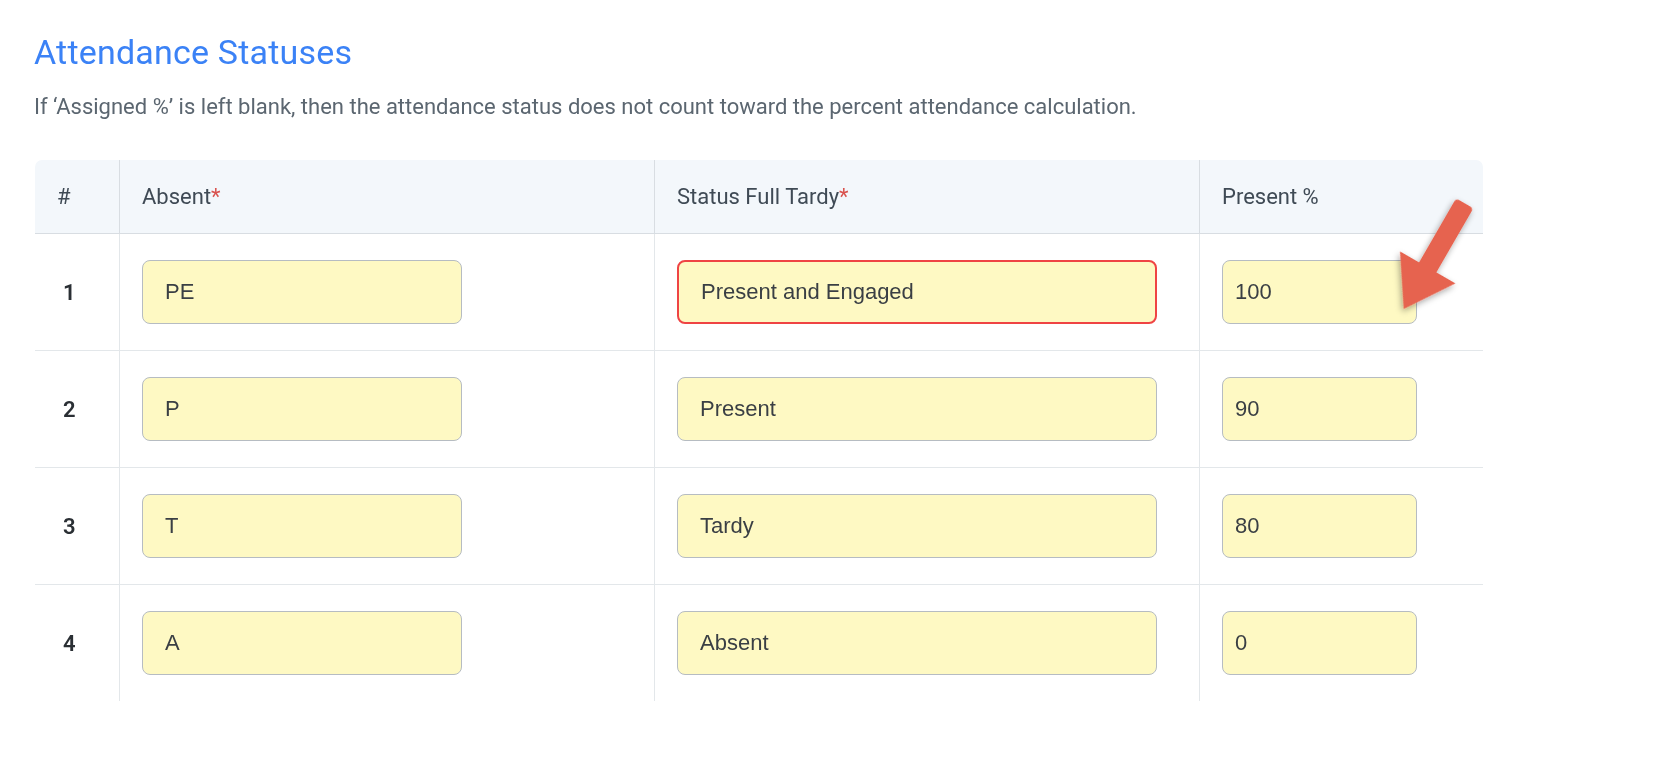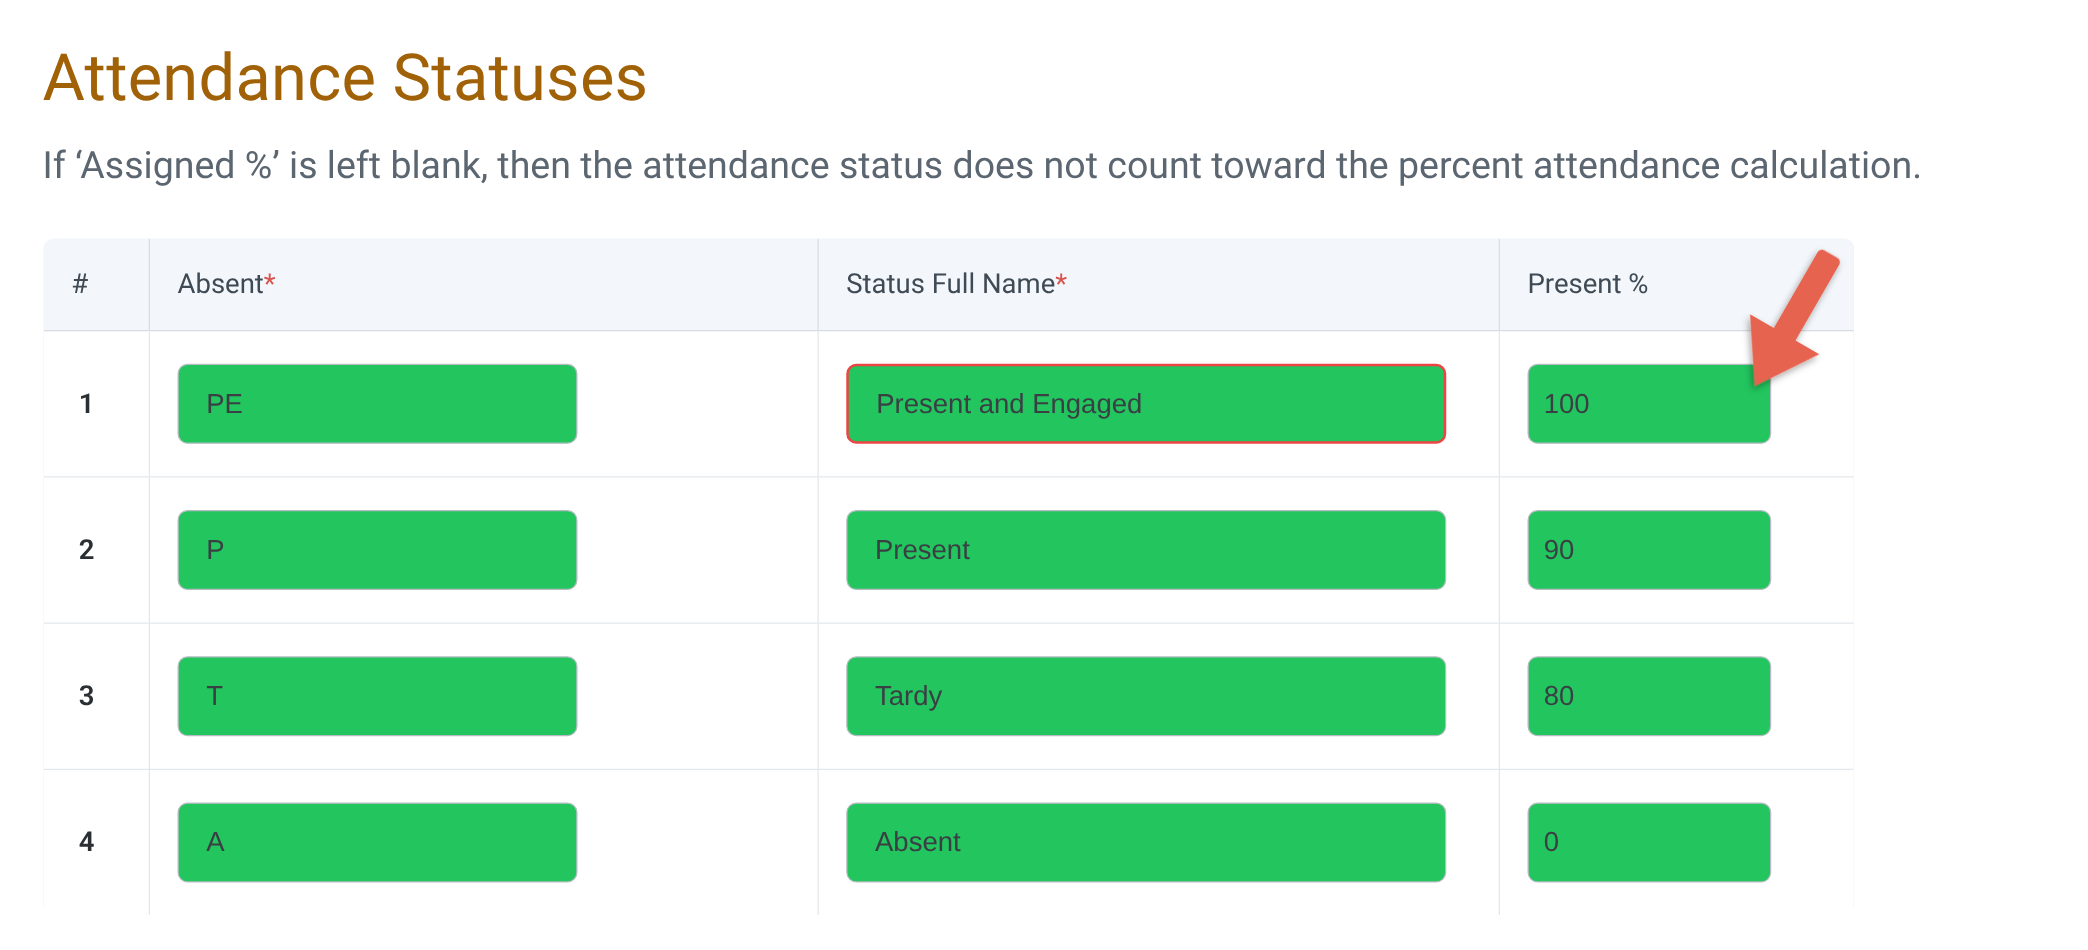--- a/index.html
+++ b/index.html
@@ -9,28 +9,28 @@
     font-family: -apple-system, BlinkMacSystemFont, "Segoe UI", Roboto, "Helvetica Neue", Arial, sans-serif;
     color: #1f2a36;
     background: #ffffff;
   }
   .page {
     width: 1670px;
     padding: 18px 34px 40px 34px;
     position: relative;
   }
   h1.page-title {
-    font-size: 52px;
+    font-size: 34px;
     font-weight: 400;
-    color: #a16207;
+    color: #3b82f6;
     margin: 14px 0 22px 0;
     letter-spacing: 0.2px;
   }
   p.description {
-    font-size: 30px;
+    font-size: 22px;
     color: #5b6670;
     margin: 0 0 40px 0;
     font-weight: 400;
   }
   table.status-table {
     width: 1450px;
     border-collapse: collapse;
     border: 1px solid #d8dde2;
     border-radius: 8px;
     overflow: hidden;
@@ -71,21 +71,21 @@
   }
   input.text-input {
     width: 100%;
     max-width: 100%;
     height: 64px;
     border: 1px solid #b6bcc2;
     border-radius: 8px;
     font-size: 22px;
     color: #3a3f44;
     padding: 0 22px;
-    background: #22c55e;
+    background: #fef9c3;
     outline: none;
   }
   input.text-input.symbol { width: 320px; }
   input.text-input.name   { width: 480px; }
   input.text-input.pct    { width: 195px; padding-left: 12px; }
   input.text-input.focused {
     border: 2px solid #ef4444;
   }
   
   .arrow-annotation {
@@ -105,21 +105,21 @@
   <table class="status-table">
     <thead>
       <tr>
         <th class="col-num">
           <span>#</span>
         </th>
         <th class="col-sym">
           <span>Absent</span><span class="required-asterisk">*</span>
         </th>
         <th class="col-name">
-          <span>Status Full Name</span><span class="required-asterisk">*</span>
+          <span>Status Full Tardy</span><span class="required-asterisk">*</span>
         </th>
         <th class="col-pct">
           <span>Present %</span>
         </th>
       </tr>
     </thead>
     <tbody id="rows-body">
   <tr>
     <td class="row-num">1</td>
     <td>

